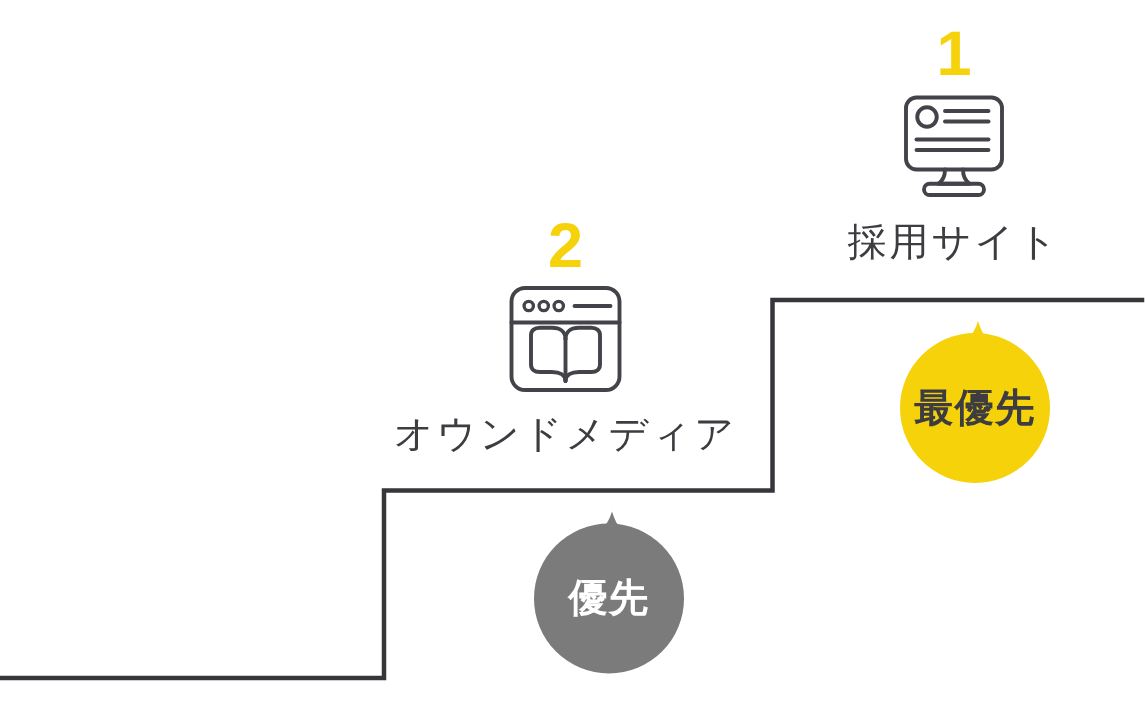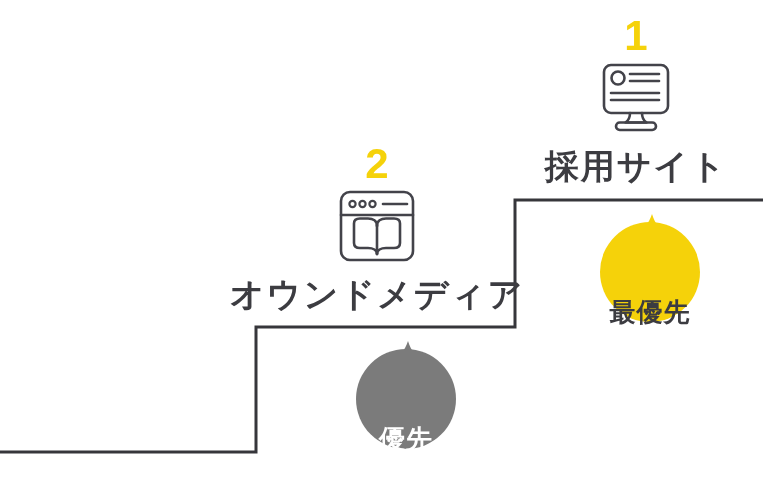--- a/index.html
+++ b/index.html
@@ -51,22 +51,22 @@
   .icon-svg * {
     fill: none;
     stroke: var(--icon-stroke);
     stroke-width: 2.6;
     stroke-linecap: round;
     stroke-linejoin: round;
   }
   .icon-svg .dot { fill: none; stroke-width: 2.2; }
   .step-label {
     margin-top: 10px;
-    font-size: 34px;
-    font-weight: 700;
+    font-size: 26px;
+    font-weight: 400;
     letter-spacing: 2px;
     color: var(--text-dark);
     white-space: nowrap;
   }
   .badge {
     position: absolute;
     width: 104px; height: 112px;
   }
   .badge svg { display: block; width: 104px; height: 112px; }
   .badge--top  { left: 598px; top: 212px; }
@@ -74,21 +74,20 @@
   .badge-label {
     position: absolute;
     left: 0; right: 0;
     top: 60px;
     transform: translateY(-50%);
     text-align: center;
     font-size: 26px;
     font-weight: 700;
     letter-spacing: 1px;
     white-space: nowrap;
-    margin-top: 40px;
   }
   .badge--top .badge-label { color: var(--text-dark); }
   .badge--mid .badge-label { color: var(--white); }
 </style>
 </head>
 <body>
 
 <div class="canvas">
 
   <svg class="stairs-svg" viewBox="0 0 763 480" aria-hidden="true">

